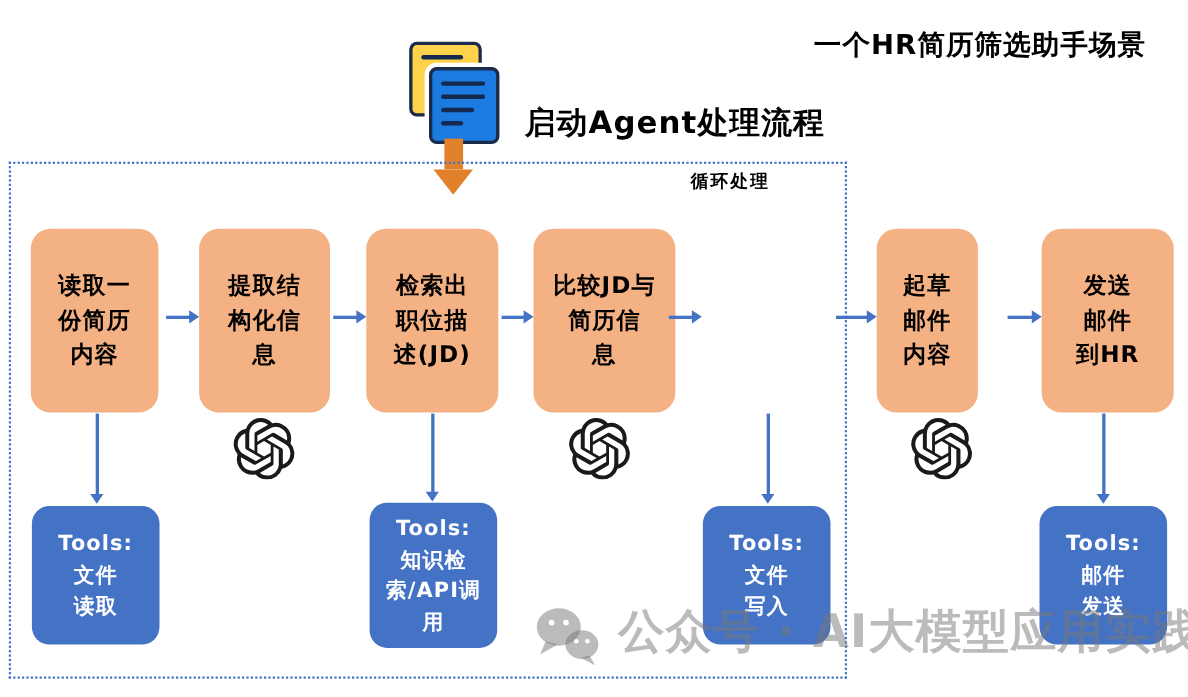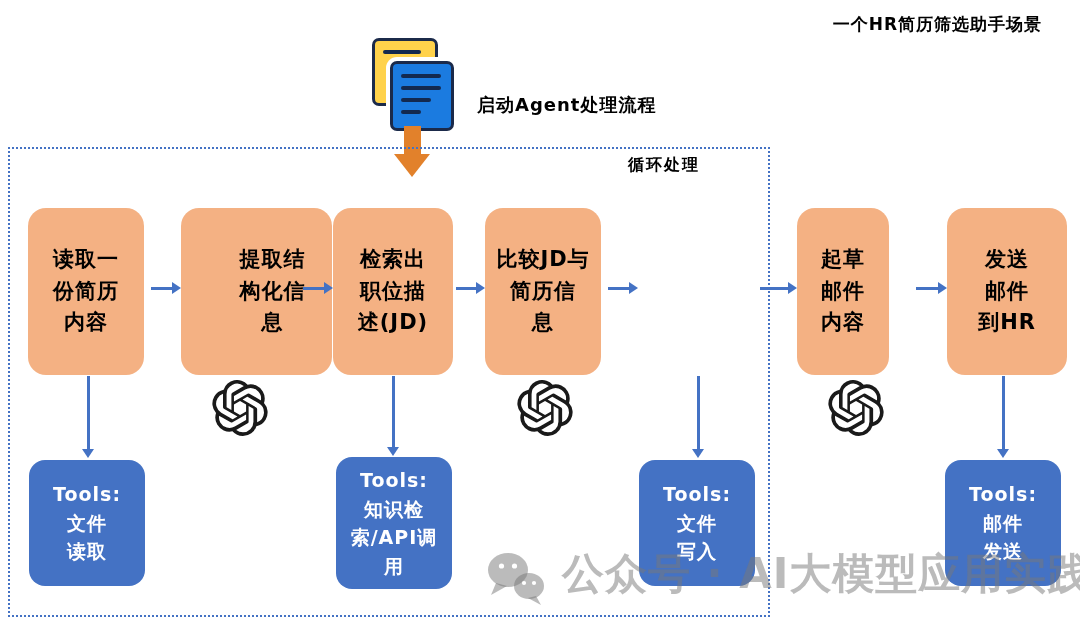--- a/index.html
+++ b/index.html
@@ -1,32 +1,32 @@
 <!DOCTYPE html>
 <html style="--step-fill: #F4B183; --tool-fill: #4472C4; --arrow-blue: #4472C4; --start-arrow-orange: #E2812B; --doc-yellow: #FFD24B; --doc-blue: #1B7BE0; --dashed-border: #4472C4; --watermark-gray: #BDBDBD;"><head>
 <meta charset="utf-8">
 <style>
   html,body{margin:0;padding:0;background:#fff;}
   #canvas{
     position:relative;width:1080px;height:634px;overflow:hidden;background:#fff;
     font-family:"DejaVu Sans","Liberation Sans",sans-serif;font-weight:700;color:#000;
   }
   
-  .page-title{position:absolute;top:13px;right:38px;font-size:17px;letter-spacing:1px;}
+  .page-title{position:absolute;top:24px;right:38px;font-size:25px;letter-spacing:1px;}
   
   .doc-back{position:absolute;left:372px;top:38px;width:60px;height:62px;
     background:var(--doc-yellow);border:3px solid #1b2a4a;border-radius:7px;}
   .doc-front{position:absolute;left:390px;top:61px;width:58px;height:64px;
     background:var(--doc-blue);border:3px solid #1b2a4a;border-radius:7px;box-shadow:0 0 0 4px #fff;}
   .doc-line{position:absolute;left:8px;height:4px;background:#13294f;border-radius:2px;}
   
   .start-arrow{position:absolute;left:404px;top:126px;width:17px;height:28px;background:var(--start-arrow-orange);}
   .start-arrow::after{content:"";position:absolute;top:28px;left:-10px;width:0;height:0;
     border-top:23px solid var(--start-arrow-orange);border-left:18px solid transparent;border-right:18px solid transparent;}
-  .start-label{position:absolute;left:477px;top:93px;font-size:18px;letter-spacing:1px;}
+  .start-label{position:absolute;left:477px;top:93px;font-size:28px;letter-spacing:1px;}
   
   .loop-region{position:absolute;left:8px;top:147px;width:758px;height:466px;
     border:2px dotted var(--dashed-border);}
   .loop-label{position:absolute;left:628px;top:155px;font-size:16px;letter-spacing:2px;}
   
   .step{position:absolute;top:208px;height:167px;background:var(--step-fill);border-radius:18px;
     display:flex;align-items:center;justify-content:center;text-align:center;
     font-size:21px;line-height:1.5;letter-spacing:1px;white-space:pre-line;}
   
   .tool{position:absolute;background:var(--tool-fill);border-radius:16px;color:#fff;
@@ -66,27 +66,27 @@
   </div>
   <div class="start-arrow"></div>
   <div class="start-label">启动Agent处理流程</div>
 
   <div class="loop-region"></div>
   <div class="loop-label">循环处理</div>
 
   <div class="step" style="left:28px;width:116px;"><span>读取一
 份简历
 内容</span></div>
-  <div class="step" style="left:181px;width:119px;padding-left:32px;"><span>提取结
+  <div class="step" style="left:181px;width:119px;"><span>提取结
 构化信
 息</span></div>
   <div class="step" style="left:333px;width:120px;"><span>检索出
 职位描
 述(JD)</span></div>
-  <div class="step" style="left:485px;width:116px;"><span>比较JD与
+  <div class="step" style="left:485px;width:129px;"><span>比较JD与
 简历信
 息</span></div>
   <div class="step" style="left:797px;width:92px;"><span>起草
 邮件
 内容</span></div>
   <div class="step" style="left:947px;width:120px;"><span>发送
 邮件
 到HR</span></div>
 
   <div class="h-arrow" style="left:151px;width:22px;"></div>

